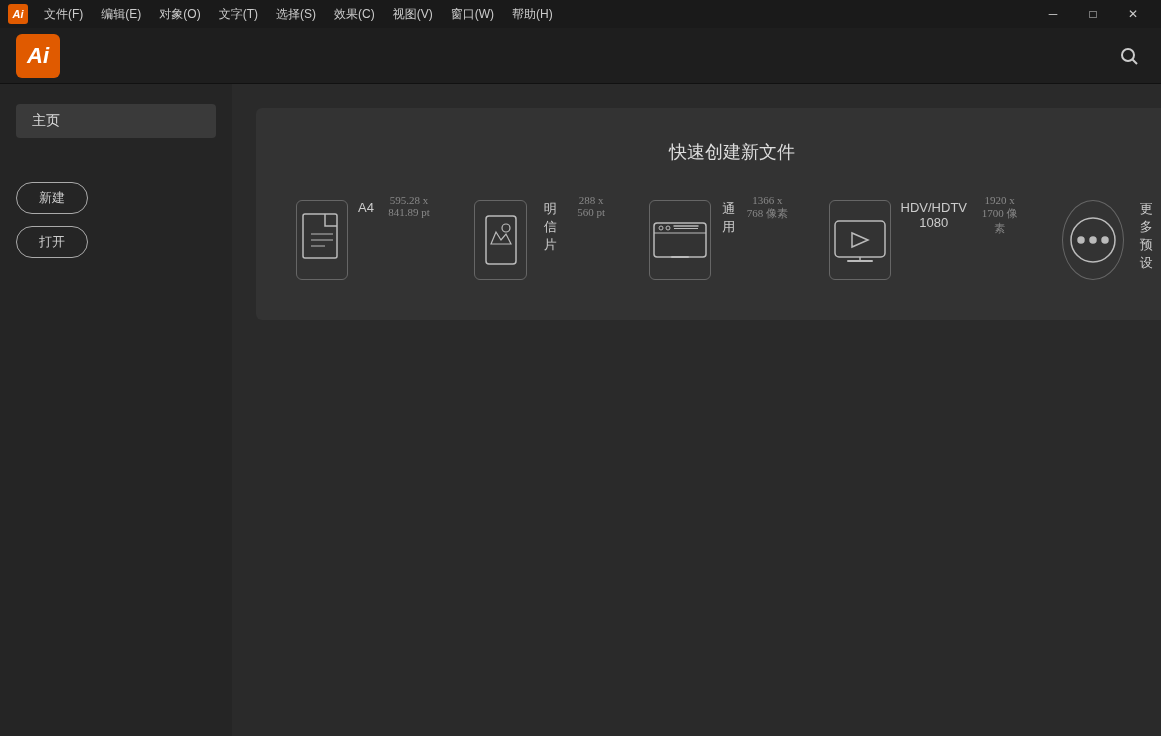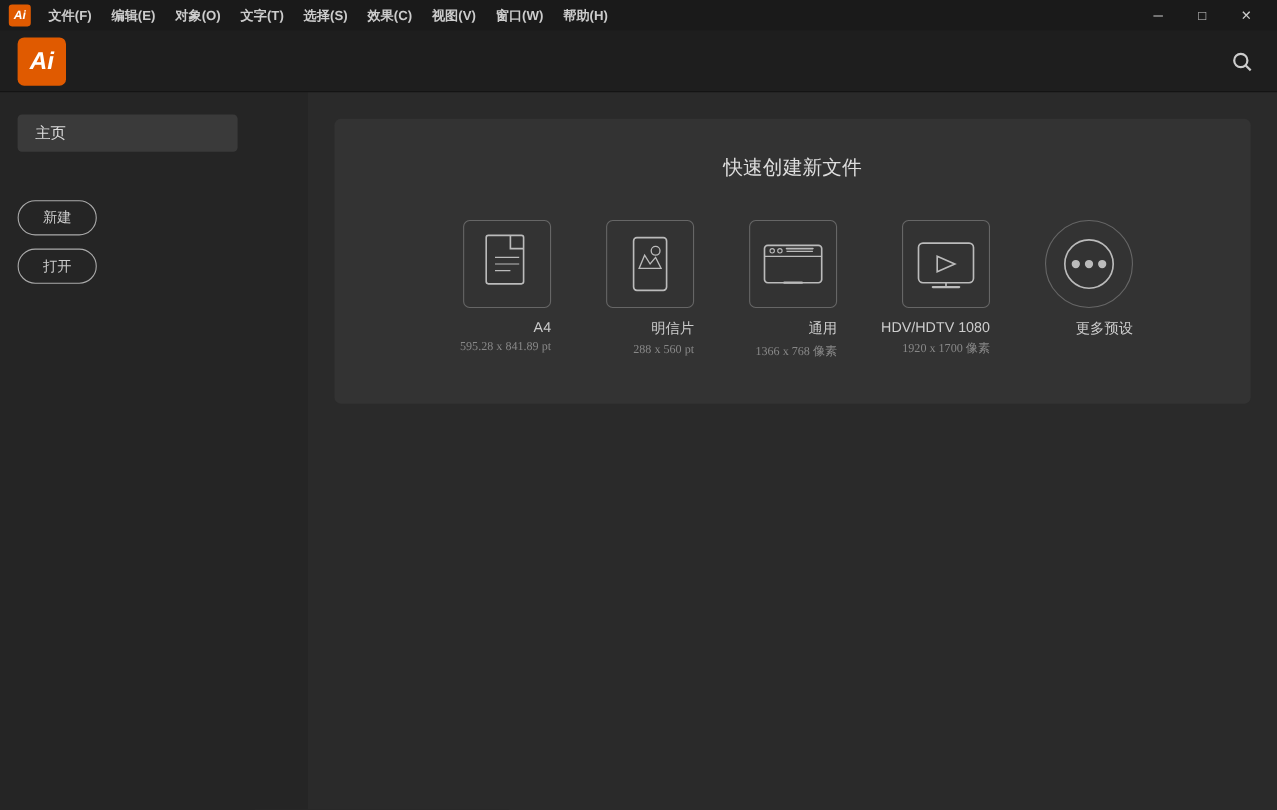--- a/index.html
+++ b/index.html
@@ -32,21 +32,20 @@
       font-size: 11px;
       font-weight: bold;
       color: #fff;
       margin-right: 8px;
       font-style: italic;
     }
     #menu-bar {
       display: flex;
       gap: 2px;
       flex: 1;
-      font-weight: bold;
     }
     .menu-item {
       padding: 2px 8px;
       font-size: 12px;
       color: #ccc;
       cursor: pointer;
       border-radius: 2px;
     }
     #window-controls {
       display: flex;
@@ -162,22 +161,22 @@
       font-weight: 400;
       text-align: center;
     }
     #templates-row {
       display: flex;
       gap: 40px;
       align-items: flex-start;
     }
     .template-item {
       display: flex;
-      flex-direction: column;
-      align-items: flex-end;
+      flex-direction: row;
+      align-items: flex-start;
       gap: 10px;
       cursor: pointer;
       min-width: 90px;
     }
     .template-icon-wrap {
       width: 80px;
       height: 80px;
       border: 1.5px solid #666;
       border-radius: 6px;
       display: flex;

